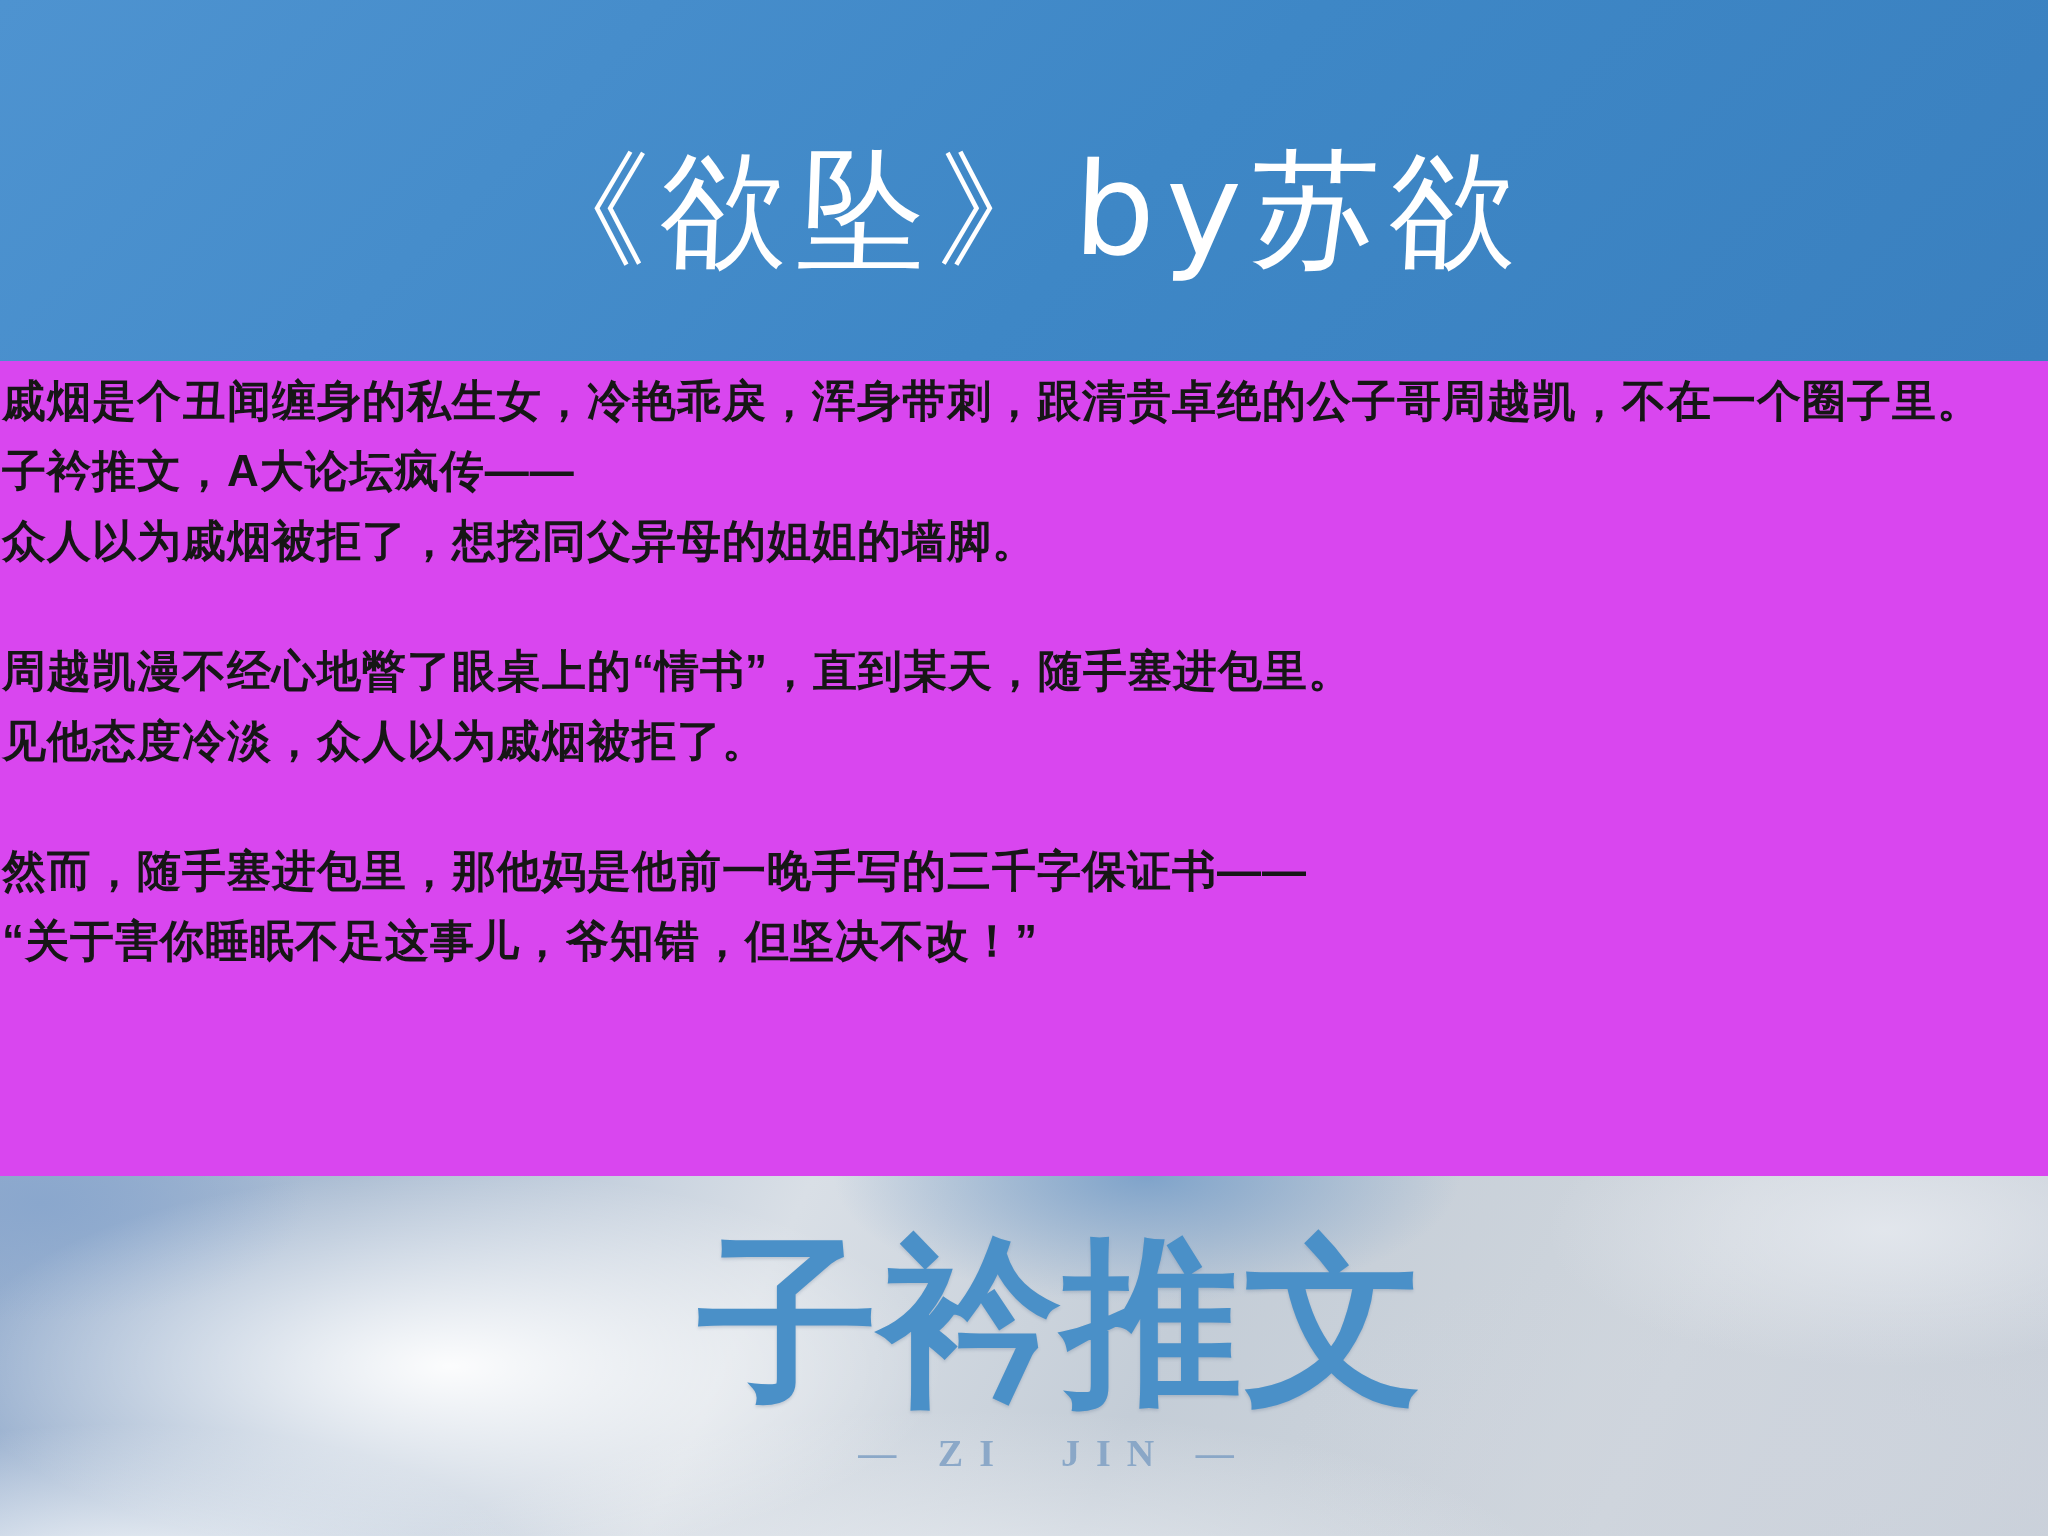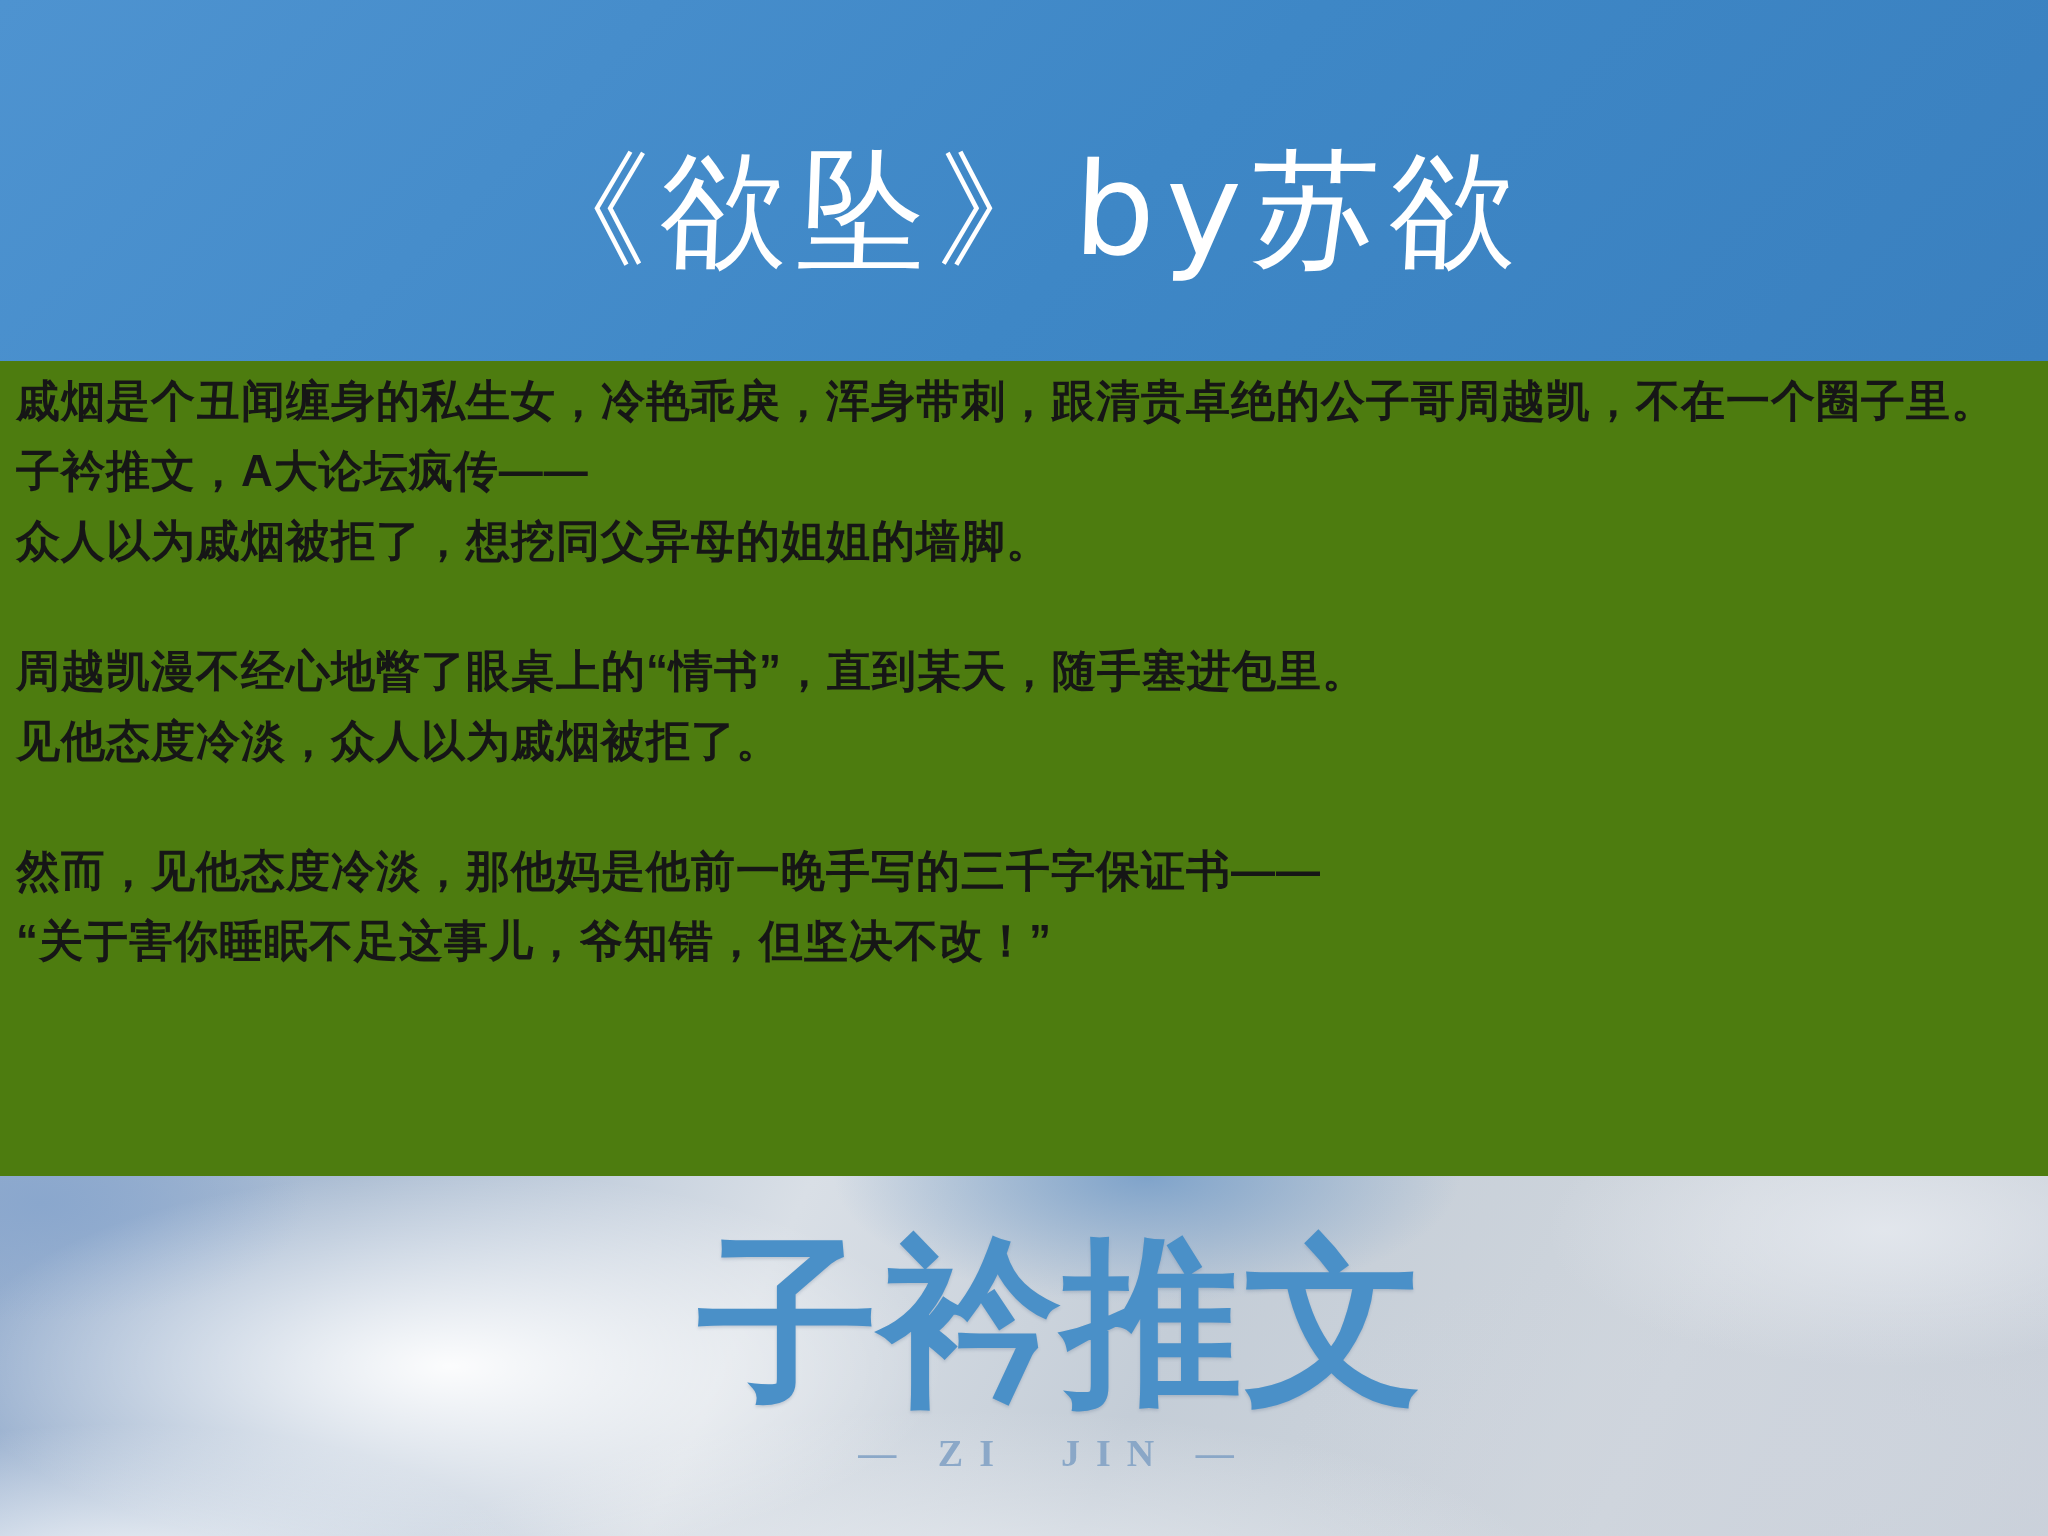--- a/index.html
+++ b/index.html
@@ -33,22 +33,22 @@
     white-space: nowrap;
     transform: skewX(-2deg);
   }
 
   
   .synopsis {
     position: absolute;
     top: 361px; left: 0;
     width: 2048px;
     height: 815px;
-    background: #4d7c0f;
-    padding: 5px 18px 0 16px;
+    background: #d946ef;
+    padding: 5px 18px 0 2px;
     color: #161616;
   }
   .para { margin-bottom: 60px; }
   .para:last-child { margin-bottom: 0; }
   .line {
     display: block;
     font-size: 44px;
     font-weight: 700;
     line-height: 70px;
     letter-spacing: 1px;
@@ -113,21 +113,21 @@
     <div class="para">
       <span class="line">戚烟是个丑闻缠身的私生女，冷艳乖戾，浑身带刺，跟清贵卓绝的公子哥周越凯，不在一个圈子里。</span>
       <span class="line">子衿推文，A大论坛疯传——</span>
       <span class="line">众人以为戚烟被拒了，想挖同父异母的姐姐的墙脚。</span>
     </div>
     <div class="para">
       <span class="line">周越凯漫不经心地瞥了眼桌上的“情书”，直到某天，随手塞进包里。</span>
       <span class="line">见他态度冷淡，众人以为戚烟被拒了。</span>
     </div>
     <div class="para">
-      <span class="line">然而，见他态度冷淡，那他妈是他前一晚手写的三千字保证书——</span>
+      <span class="line">然而，随手塞进包里，那他妈是他前一晚手写的三千字保证书——</span>
       <span class="line">“关于害你睡眠不足这事儿，爷知错，但坚决不改！”</span>
     </div>
   </section>
 
   <footer class="footer">
     <div class="brand">子衿推文</div>
     <div class="romanization">— ZI  JIN —</div>
   </footer>
 
 </div>

